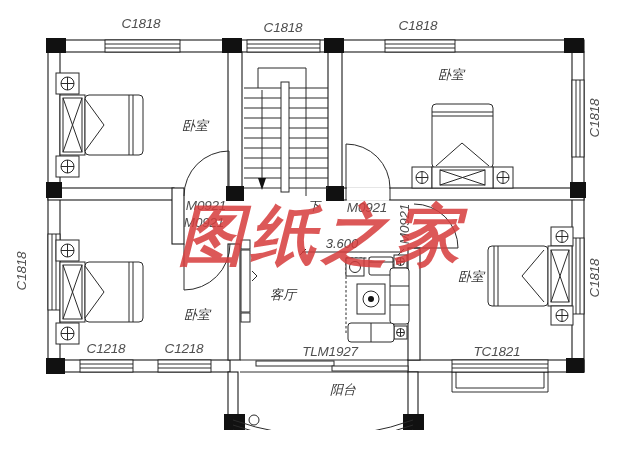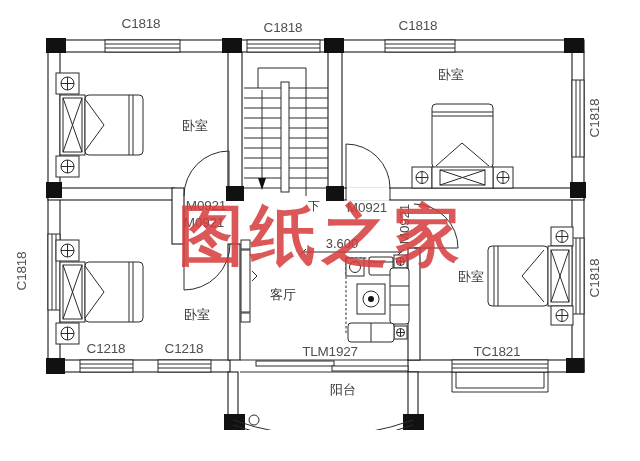--- a/index.html
+++ b/index.html
@@ -1,16 +1,16 @@
 <!DOCTYPE html>
 <html><head>
 <meta charset="utf-8">
 <style>
   html,body{margin:0;padding:0;background:#fff;}
-  .stage{position:relative;width:640px;height:430px;background:#fff;overflow:hidden;}
+  .stage{position:relative;width:640px;height:430px;background:#fff;overflow:hidden;font-style:italic;}
   svg{display:block;}
   svg text{font-family:"Liberation Sans","DejaVu Sans",sans-serif;}
   .code{fill:#4f4f4f;font-size:13.5px;letter-spacing:-0.2px;}
   .cn{fill:#333333;font-size:13px;}
   .dim{fill:#474747;font-size:13px;}
   .down{fill:#333;font-size:12px;}
   .wm{font-size:66px;letter-spacing:6px;font-weight:600;opacity:.85;}
   .w{fill:#ffffff;stroke:#1a1a1a;stroke-width:1.1;}
   .col{fill:#111111;stroke:none;}
   .win{fill:#ffffff;stroke:#1a1a1a;stroke-width:0.9;}

